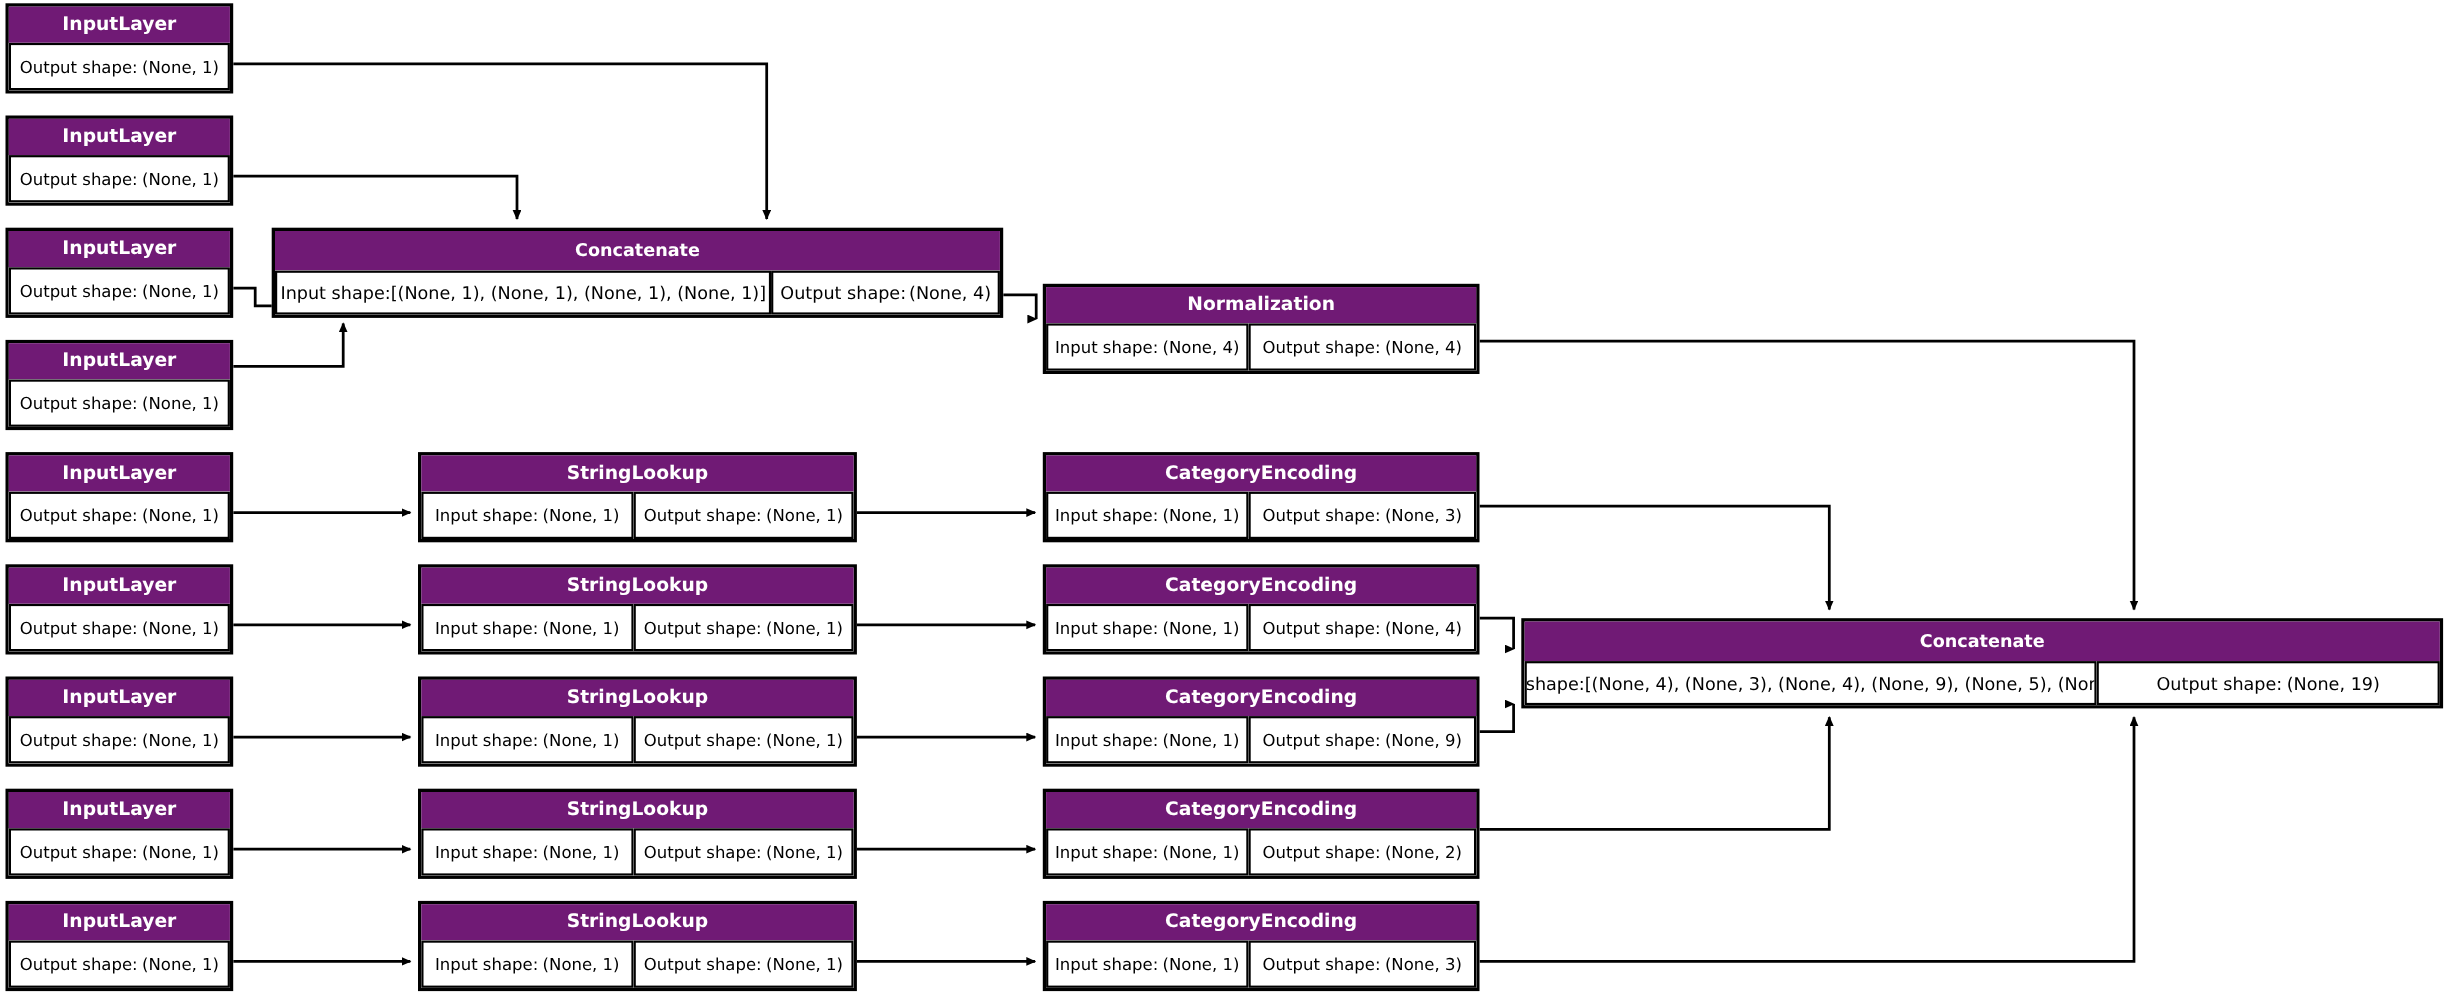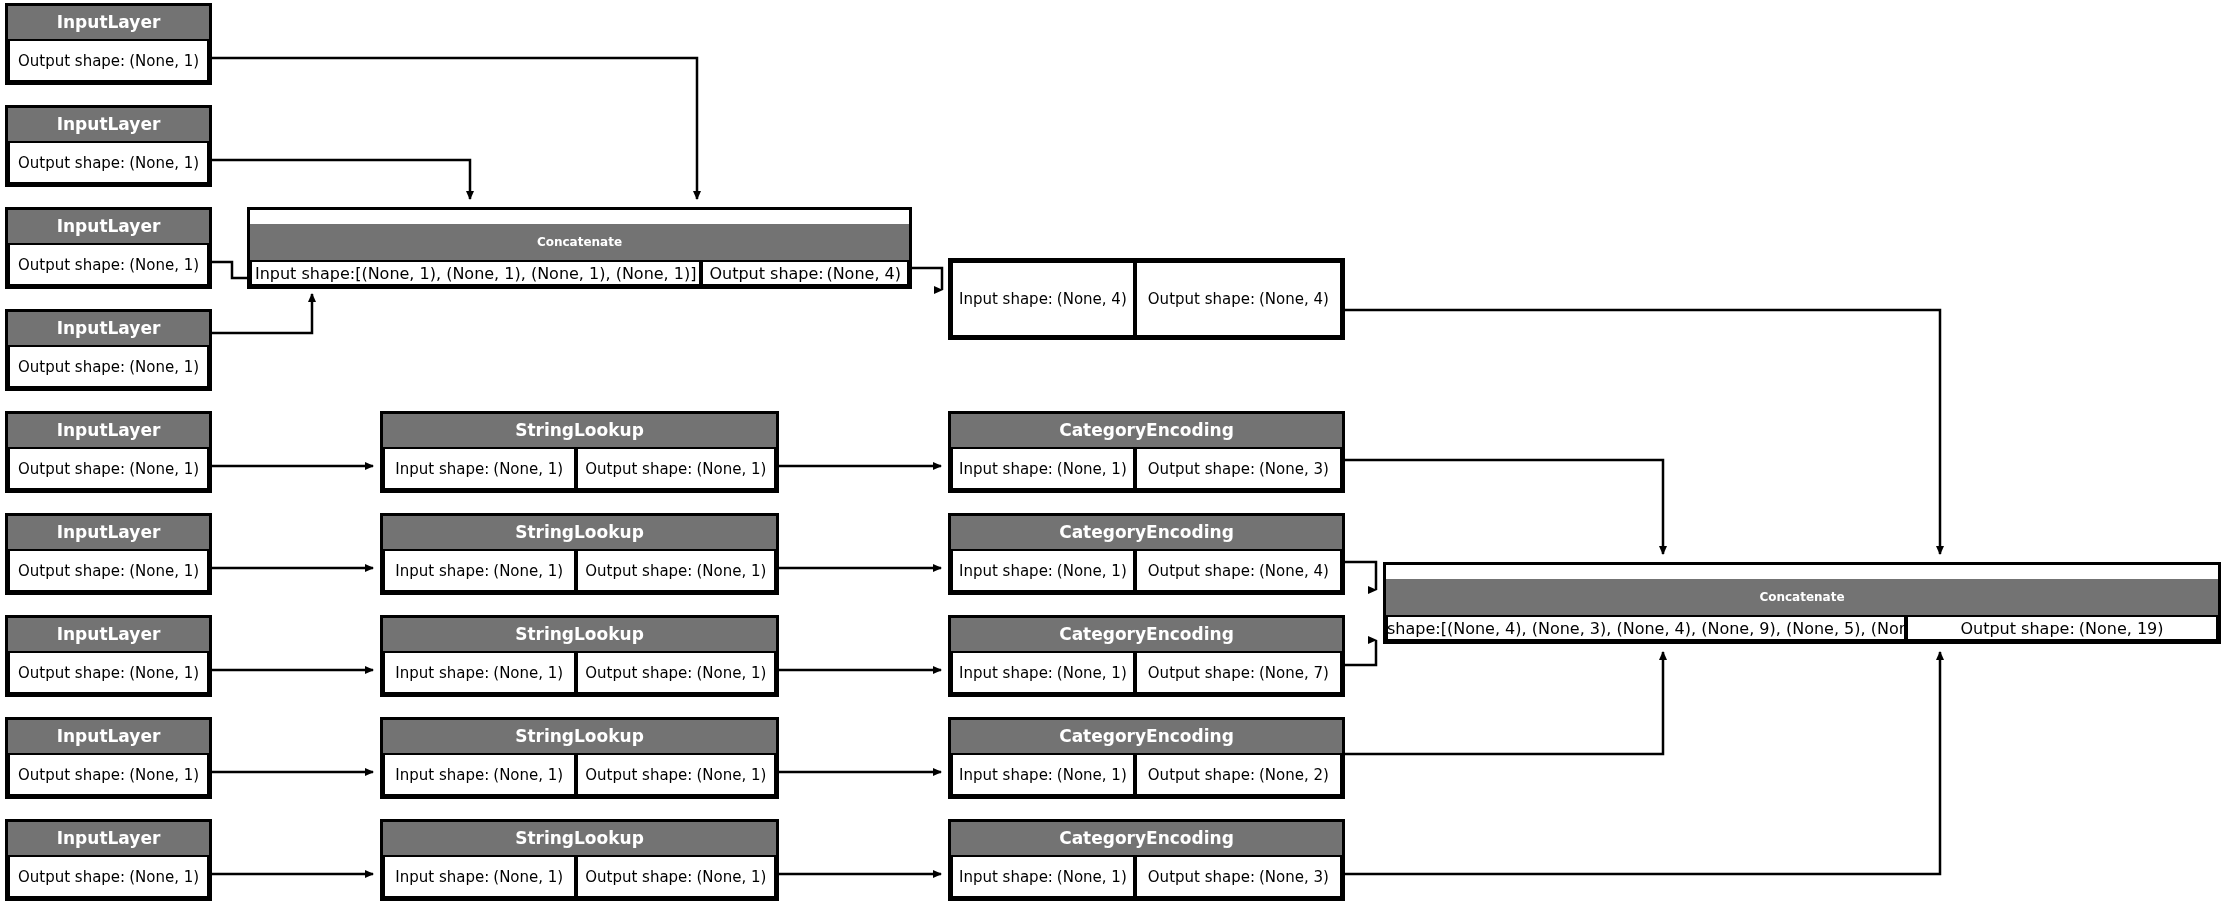--- a/index.html
+++ b/index.html
@@ -31,21 +31,21 @@
   .node {
     position: absolute;
     box-sizing: border-box;
     border: 3px solid #000000;
     background: #ffffff;
     z-index: 2;
     display: flex;
     flex-direction: column;
   }
   .node-title {
-    background: #737373;
+    background: #701a75;
     color: #ffffff;
     font-weight: bold;
     text-align: center;
     line-height: 1;
     display: flex;
     align-items: center;
     justify-content: center;
     flex: 0 0 auto;
   }
   .node-body {
@@ -72,21 +72,21 @@
     border-left: 2px solid #000000;
   }
   .cell .lbl { font-weight: normal; }
   .cell .val { font-weight: normal; }
   .cell .sp { display: inline-block; width: 4px; }
 
   
   .t-sm .node-title { font-size: 17px; height: 33px; }
   .t-sm .cell { font-size: 15px; }
 
-  .t-md .node-title { font-size: 12px; height: 36px; margin-top: 14px; }
+  .t-md .node-title { font-size: 16px; height: 36px; }
   .t-md .cell { font-size: 16px; }
 </style>
 </head>
 <body>
 
 <div id="canvas">
   <svg class="edges" viewBox="0 0 2226 908">
     <defs>
       <marker id="arrow" markerWidth="10" markerHeight="10" refX="8" refY="4" orient="auto" markerUnits="userSpaceOnUse">
         <path d="M0,0 L9,4 L0,8 z" fill="#000000"></path>
@@ -166,20 +166,21 @@
             <span class="val">[(None, 1), (None, 1), (None, 1), (None, 1)]</span>
           </div>
           <div class="cell" style="flex: 0 0 31.5%;">
             <span class="lbl">Output shape:</span>
             <span class="sp"></span>
             <span class="val">(None, 4)</span>
           </div>
         </div>
       </div>
       <div class="node t-sm" id="node-norm" style="left: 948px; top: 258px; width: 397px; height: 82px;">
+        <div class="node-title">Normalization</div>
         <div class="node-body">
           <div class="cell" style="flex: 0 0 47%;">
             <span class="lbl">Input shape:</span>
             <span class="sp"></span>
             <span class="val">(None, 4)</span>
           </div>
           <div class="cell" style="flex: 0 0 53%;">
             <span class="lbl">Output shape:</span>
             <span class="sp"></span>
             <span class="val">(None, 4)</span>
@@ -345,21 +346,21 @@
         <div class="node-title">CategoryEncoding</div>
         <div class="node-body">
           <div class="cell" style="flex: 0 0 47%;">
             <span class="lbl">Input shape:</span>
             <span class="sp"></span>
             <span class="val">(None, 1)</span>
           </div>
           <div class="cell" style="flex: 0 0 53%;">
             <span class="lbl">Output shape:</span>
             <span class="sp"></span>
-            <span class="val">(None, 7)</span>
+            <span class="val">(None, 9)</span>
           </div>
         </div>
       </div>
       <div class="node t-sm" id="node-ce4" style="left: 948px; top: 717px; width: 397px; height: 82px;">
         <div class="node-title">CategoryEncoding</div>
         <div class="node-body">
           <div class="cell" style="flex: 0 0 47%;">
             <span class="lbl">Input shape:</span>
             <span class="sp"></span>
             <span class="val">(None, 1)</span>

